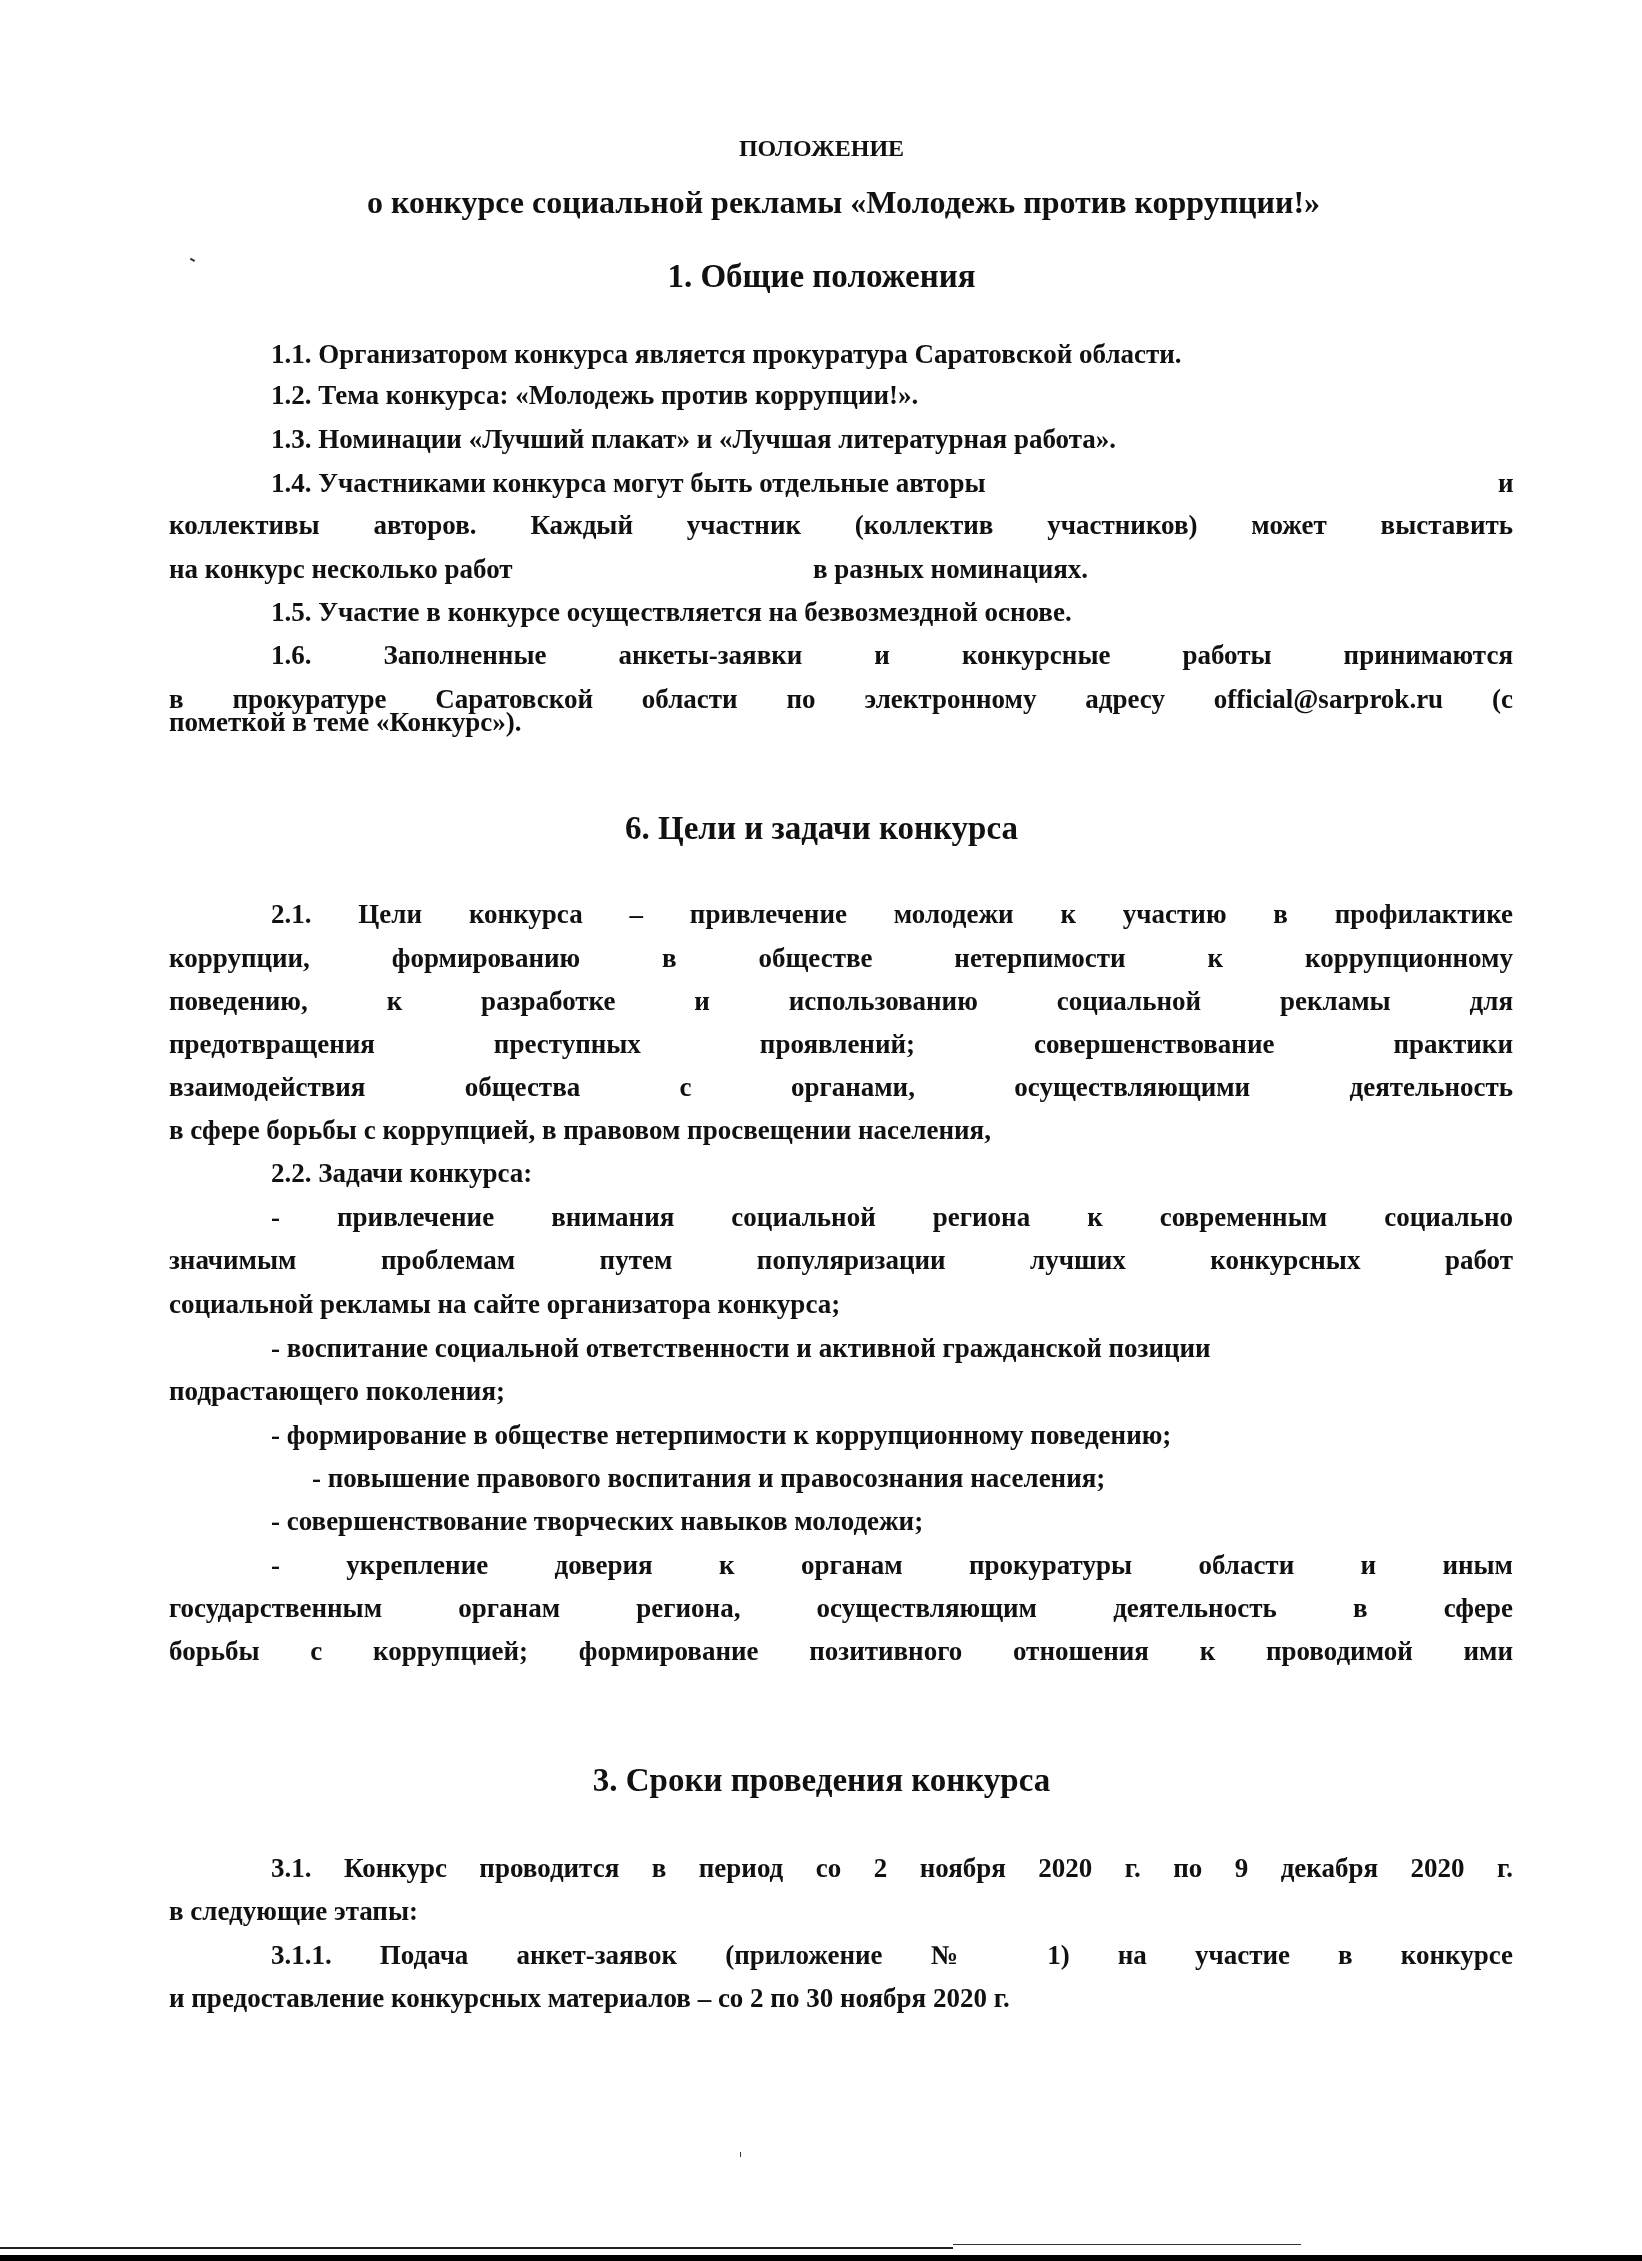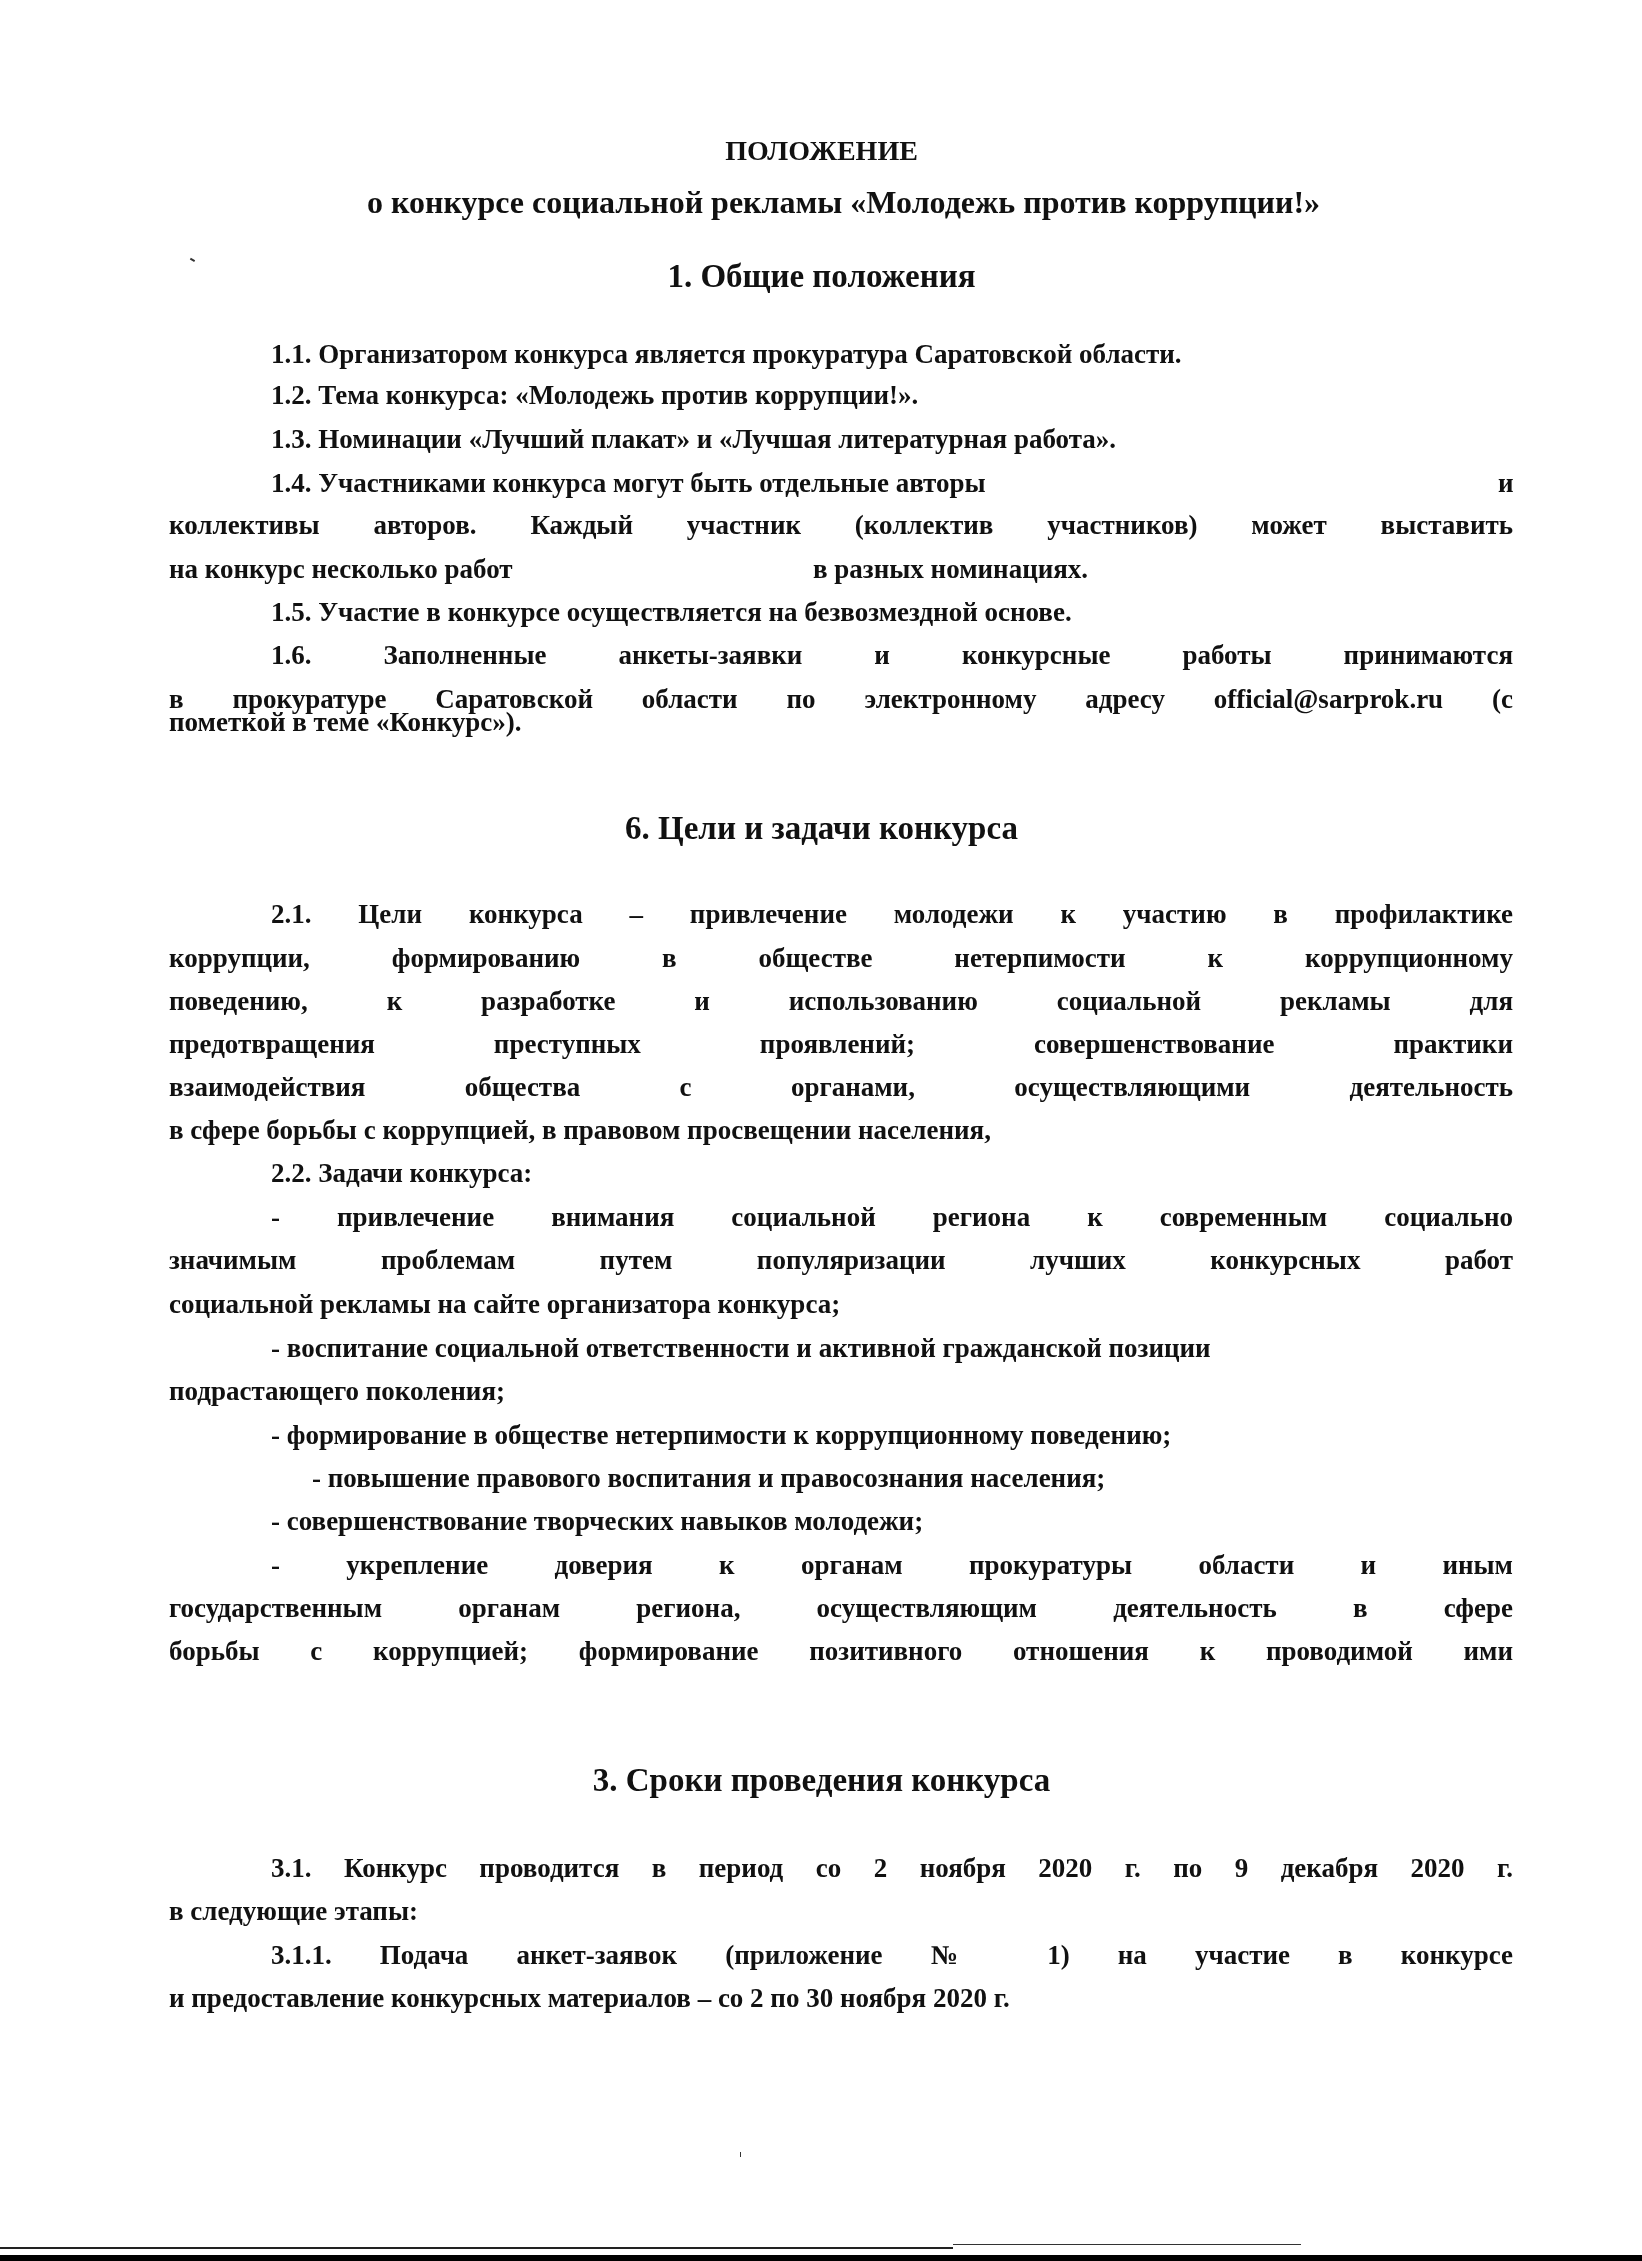--- a/index.html
+++ b/index.html
@@ -4,21 +4,21 @@
 <style>
   html, body { margin: 0; padding: 0; background: #ffffff; }
   body {
     width: 1643px; height: 2261px; position: relative; overflow: hidden;
     font-family: "Liberation Serif", "DejaVu Serif", serif;
     color: #111111;
   }
   .page { position: absolute; left: 0; top: 0; width: 1643px; height: 2261px; }
   .title {
     position: absolute; left: 0; width: 1643px; text-align: center;
-    font-weight: bold; font-size: 28px; letter-spacing: 0px;
+    font-weight: bold; font-size: 24px; letter-spacing: 0px;
   }
   .heading {
     position: absolute; left: 0; width: 1643px; text-align: center;
     font-weight: bold; font-size: 33px;
   }
   .line {
     position: absolute; left: 169px; width: 1344px;
     font-size: 27px; white-space: nowrap; line-height: 39px; font-weight: bold;
   }
   .indent { left: 271px; width: 1242px; }

